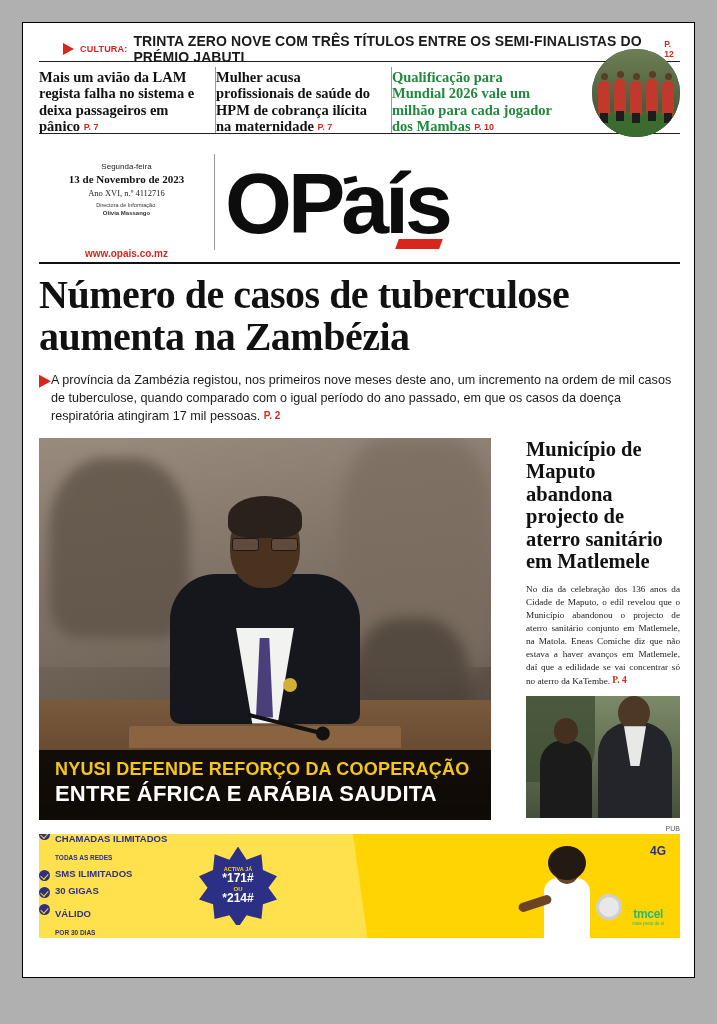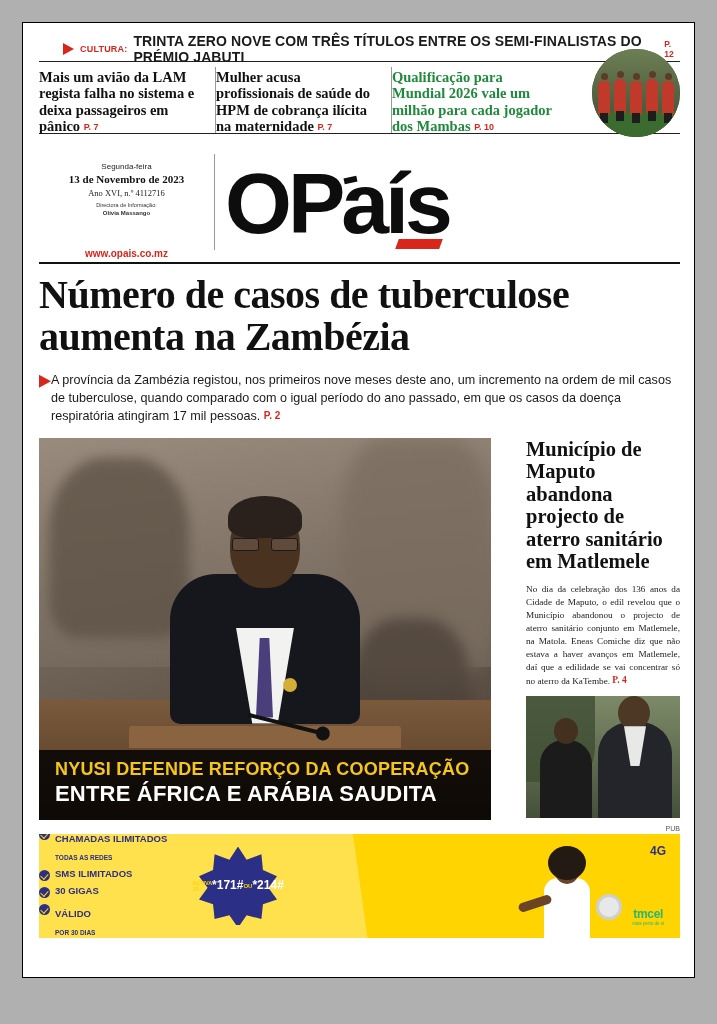--- a/index.html
+++ b/index.html
@@ -335,21 +335,21 @@
   .ad-li-t {
     font-family:"Liberation Sans", sans-serif; font-weight:bold;
     font-size: 9.5px; color:#2b2f86; line-height:1.1;
   }
   .ad-li-s {
     font-family:"Liberation Sans", sans-serif; font-weight:bold;
     font-size: 6.5px; color:#2b2f86;
   }
   .ad-star {
     position:relative; width: 78px; height: 78px; flex:0 0 auto;
-    display:flex; align-items:center; justify-content:center;
+    display:flex; flex-direction:column; align-items:center; justify-content:center;
   }
   .ad-star-shape {
     position:absolute; inset:0; background:#2b2f86;
     clip-path: polygon(50% 0%,61% 17%,80% 10%,82% 30%,100% 38%,89% 53%,
       100% 68%,82% 74%,80% 93%,61% 88%,50% 104%,39% 88%,20% 93%,18% 74%,
       0% 68%,11% 53%,0% 38%,18% 30%,20% 10%,39% 17%);
   }
   .ad-star-t1 { position:relative; font-family:"Liberation Sans",sans-serif;
     font-weight:bold; font-size:5.5px; color:#ffd400; }
   .ad-star-t2 { position:relative; font-family:"Liberation Sans",sans-serif;

